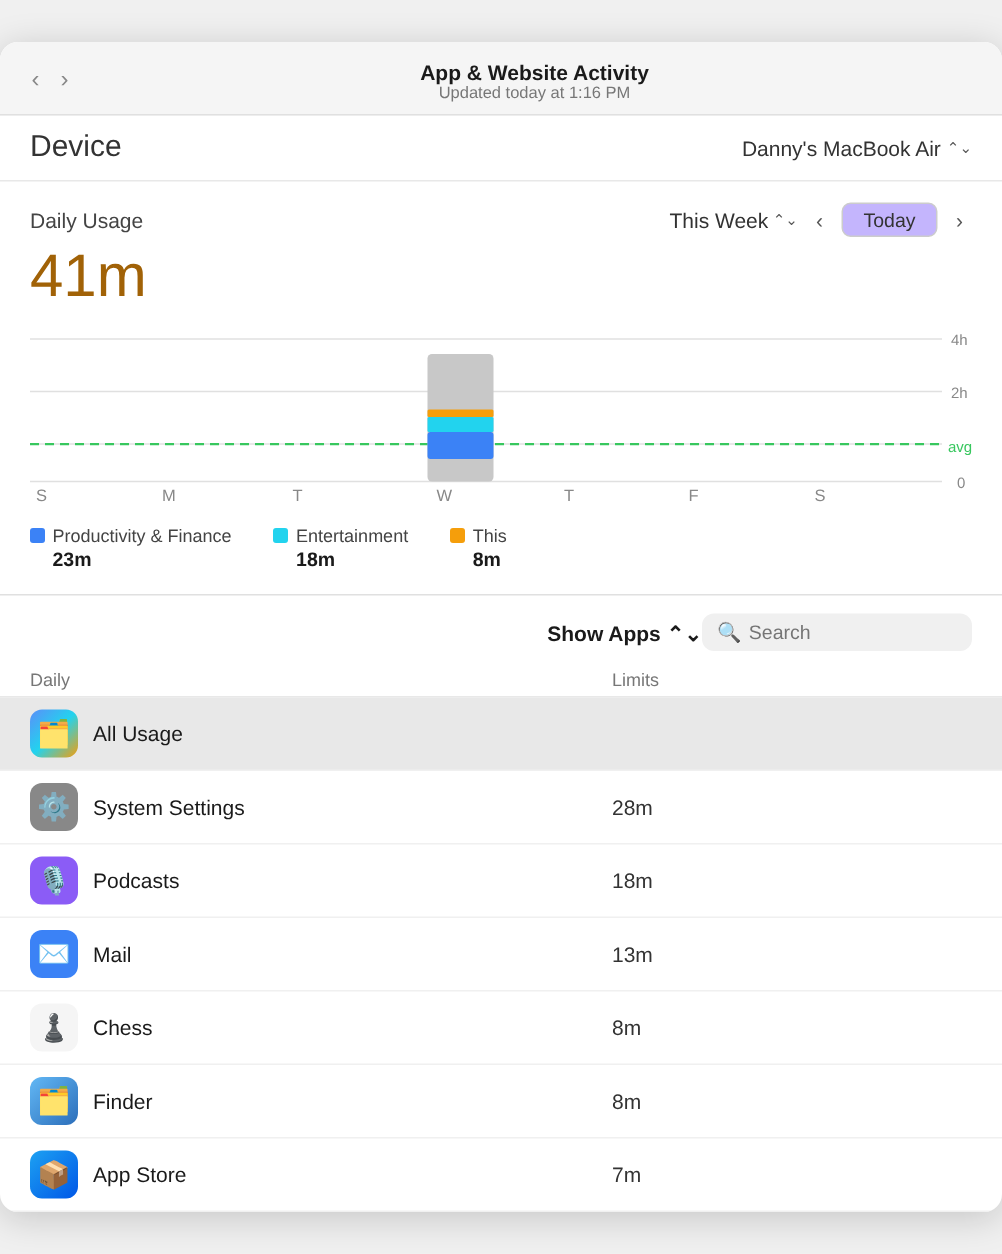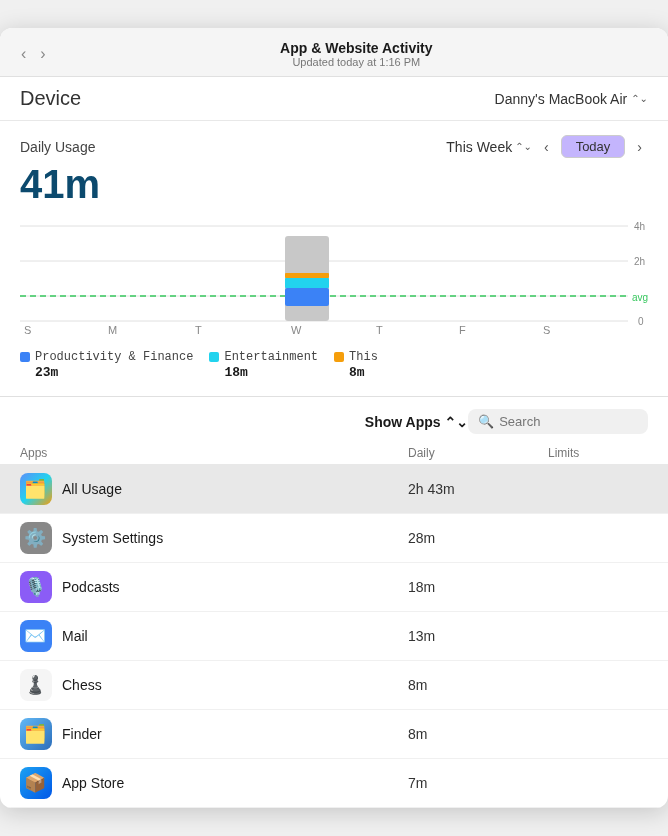--- a/index.html
+++ b/index.html
@@ -114,42 +114,41 @@
     .nav-arrow-btn {
       background: none;
       border: none;
       cursor: pointer;
       font-size: 14px;
       color: #555;
       padding: 2px 6px;
     }
     .usage-time {
       font-size: 40px;
-      font-weight: 700;
-      color: #0c4a6e;
+      font-weight: 400;
+      color: #a16207;
       line-height: 1.1;
       margin-bottom: 10px;
     }
     
     .chart-container {
       position: relative;
       width: 100%;
       height: 120px;
       margin-bottom: 8px;
     }
     .chart-svg {
       width: 100%;
       height: 100%;
     }
     
     .legend {
       display: flex;
-      gap: 16px;
+      gap: 28px;
       padding: 6px 0 0 0;
-      font-family: Liberation Mono, monospace;
     }
     .legend-item {
       display: flex;
       flex-direction: column;
       gap: 1px;
     }
     .legend-dot-row {
       display: flex;
       align-items: center;
       gap: 5px;
@@ -365,32 +364,30 @@
         <span>Show Apps</span>
         <span>⌃⌄</span>
       </button>
       <div class="search-box">
         <span class="search-icon">🔍</span>
         <input class="search-input" type="text" placeholder="Search" style="">
       </div>
     </div>
 
     <div class="table-header">
-      <span class="table-col-header">Apps</span>
       <span class="table-col-header">Daily</span>
       <span class="table-col-header">Limits</span>
     </div>
 
     <div id="table-body">
         <div class="table-row highlighted">
       <div class="app-cell">
         <div class="app-icon" style="background:linear-gradient(135deg,#5b8ff9,#22d3ee,#f59e0b);">🗂️</div>
         <span class="app-name">All Usage</span>
       </div>
-      <span class="app-time">2h 43m</span>
       <span class="app-limits"></span>
     </div>
         <div class="table-row">
       <div class="app-cell">
         <div class="app-icon" style="background:#888;">⚙️</div>
         <span class="app-name">System Settings</span>
       </div>
       <span class="app-time">28m</span>
       <span class="app-limits"></span>
     </div>

